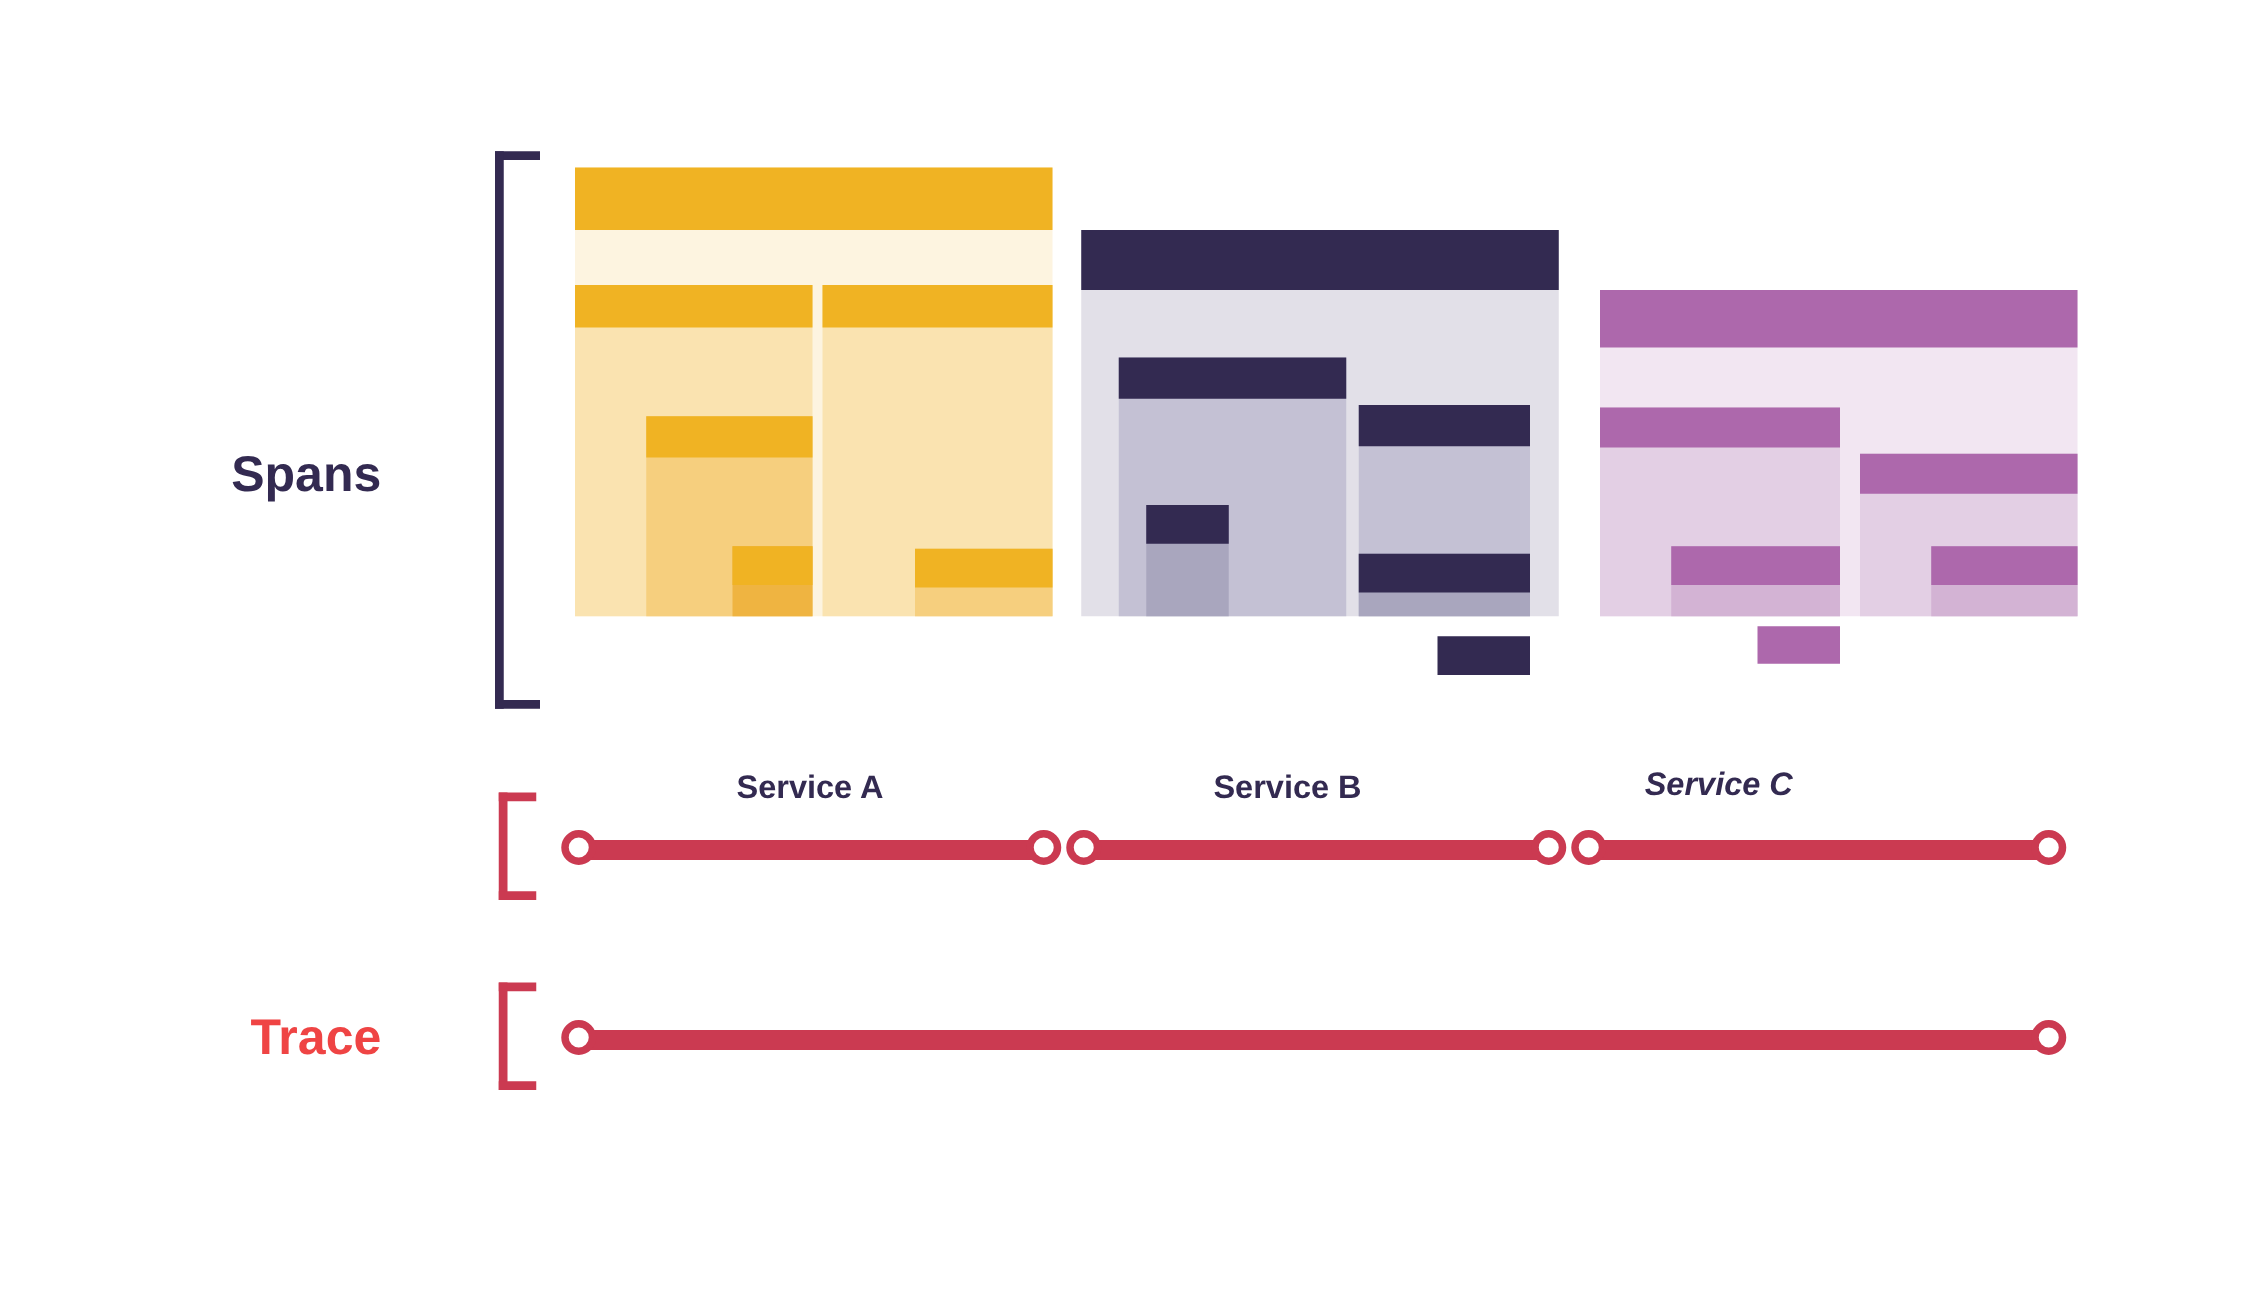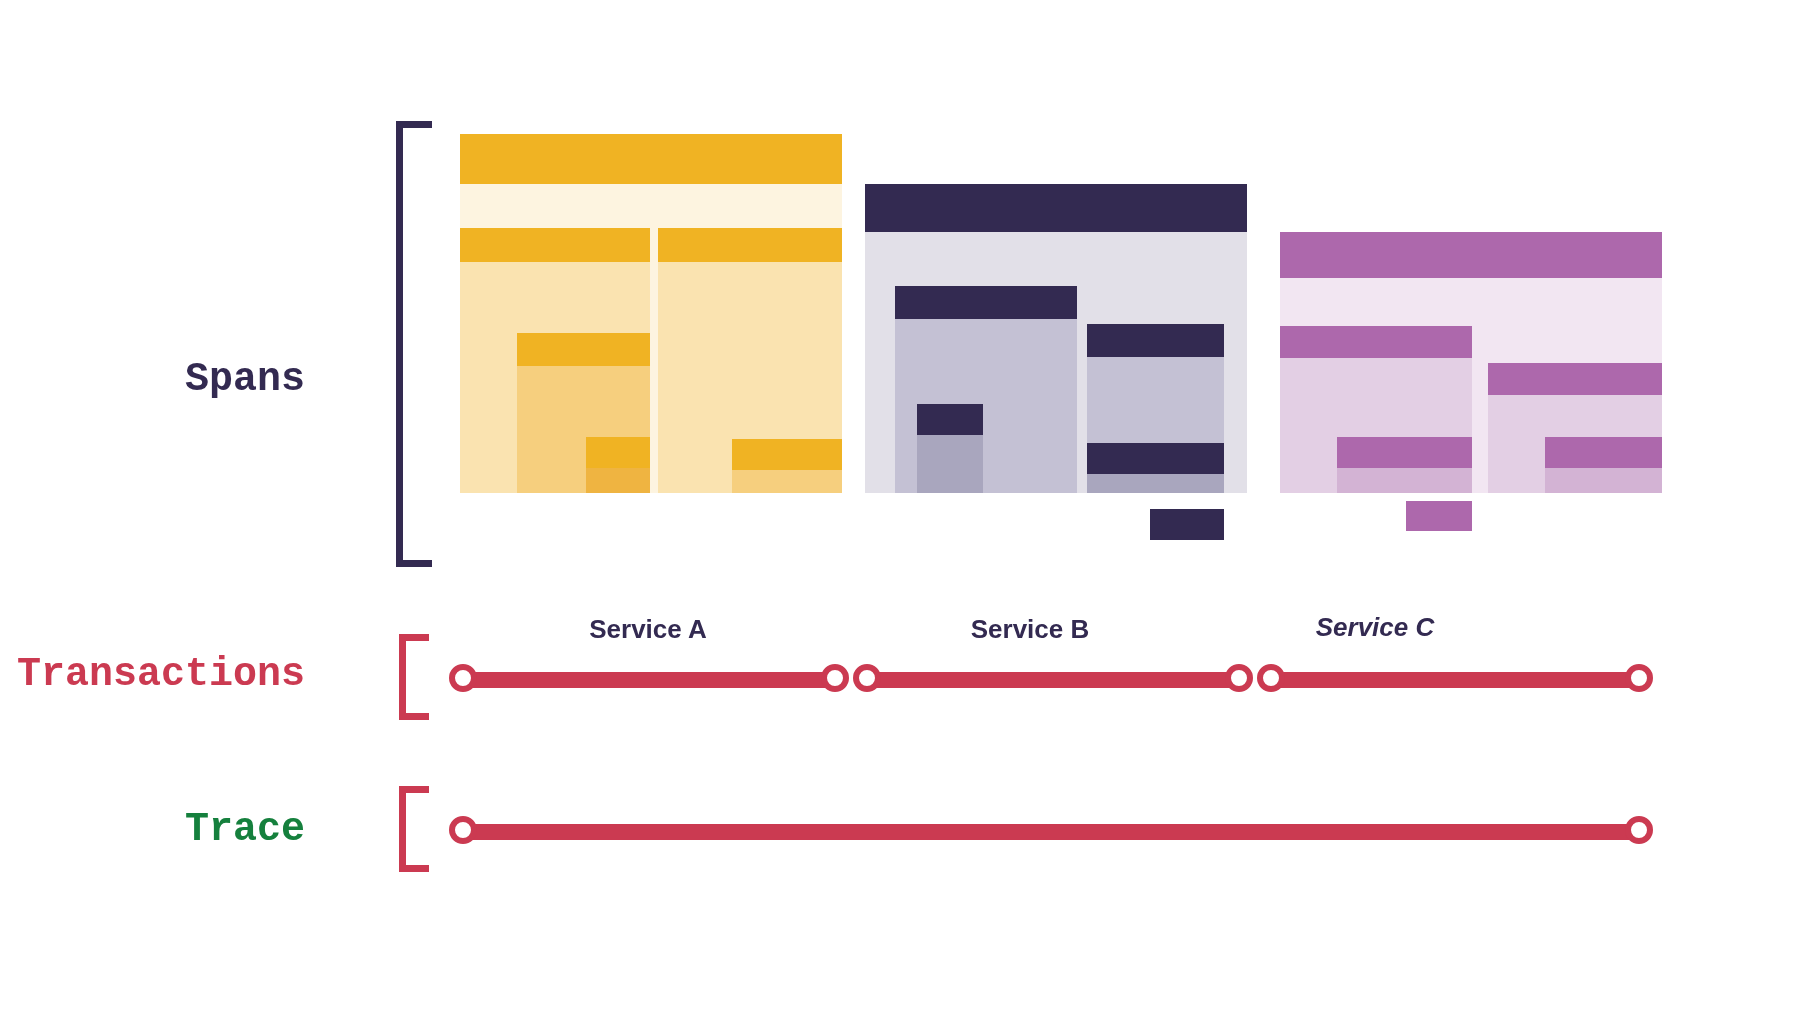--- a/index.html
+++ b/index.html
@@ -12,33 +12,32 @@
   }
   #stage{position:absolute;left:0;top:0;width:1800px;height:1031px;}
 
   
   .row-label{
     position:absolute;
     font-weight:bold;
     white-space:nowrap;
     text-align:center;
     line-height:1;
-    font-family:Liberation Mono, monospace;
   }
   #label-spans{
     right:1495px; top:360px;
     font-size:40px; color:#332A51;
   }
   #label-transactions{
     right:1495px; top:655px;
     font-size:40px; color:#CB3A51;
   }
   #label-trace{
     right:1495px; top:810px;
-    font-size:40px; color:#15803d;
+    font-size:40px; color:#ef4444;
   }
 
   
   .bracket{position:absolute;}
   .bracket .v{position:absolute;left:0;top:0;width:7px;height:100%;}
   .bracket .t{position:absolute;left:0;top:0;height:7px;}
   .bracket .b{position:absolute;left:0;bottom:0;height:7px;}
 
   #bracket-spans{left:396px;top:121px;width:36px;height:446px;}
   #bracket-spans .v,#bracket-spans .t,#bracket-spans .b{background:#332A51;}
@@ -78,21 +77,20 @@
     border:6px solid #CB3A51;
     box-sizing:content-box;
   }
 </style>
 </head>
 <body>
 
 <div id="stage">
 
   <div class="row-label" id="label-spans">Spans</div>
-  <div class="row-label" id="label-transactions">Transactions</div>
   <div class="row-label" id="label-trace">Trace</div>
 
   <div class="bracket" id="bracket-spans">
     <div class="t"></div>
     <div class="v"></div>
     <div class="b"></div>
   </div>
   <div class="bracket" id="bracket-transactions">
     <div class="t"></div>
     <div class="v"></div>

